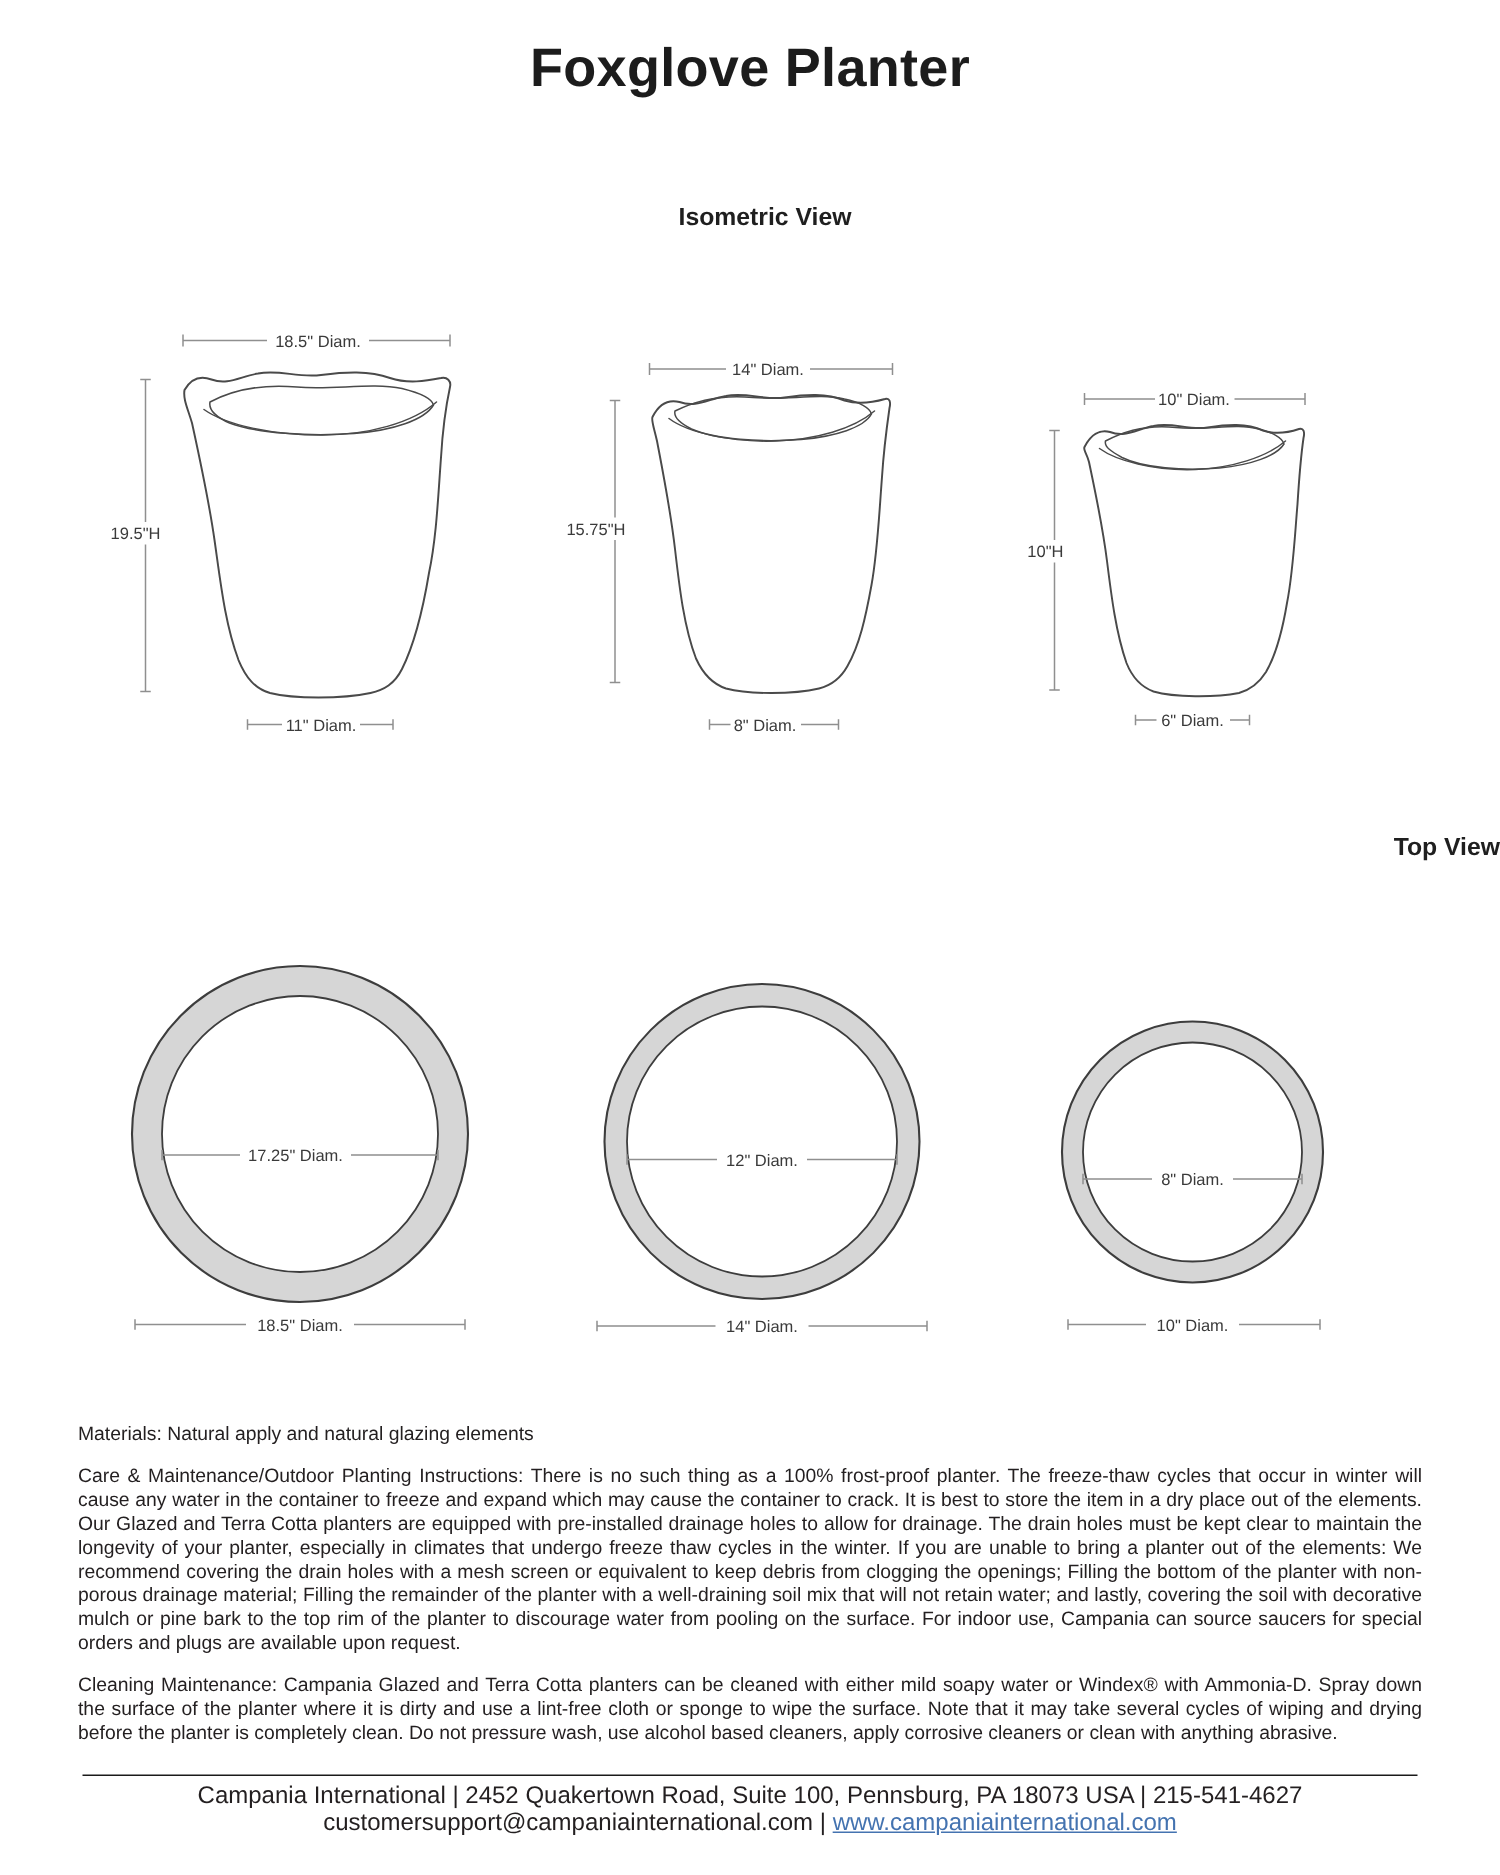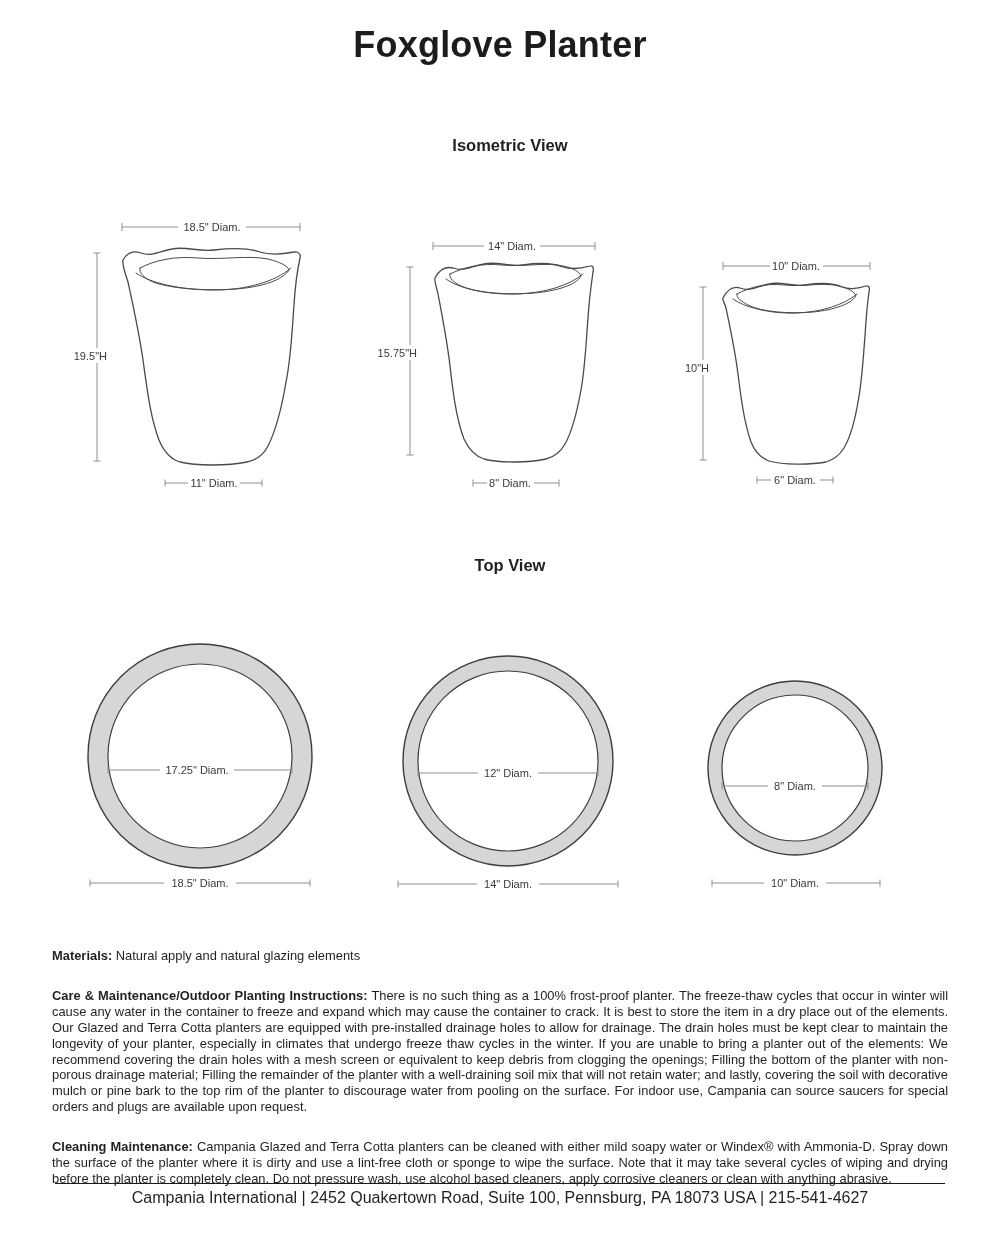--- a/index.html
+++ b/index.html
@@ -9,39 +9,39 @@
   .page-title {
     position: absolute; top: 24px; left: 0; width: 100%;
     text-align: center; font-size: 36px; font-weight: bold; margin: 0; color: #1c1c1c;
     letter-spacing: 0.2px;
   }
   .section-heading {
     position: absolute; left: 0; width: 100%;
     text-align: center; font-size: 16.5px; font-weight: bold; margin: 0; color: #1f1f1f; padding-left: 20px;
   }
   .iso-heading { top: 136px; }
-  .topview-heading { top: 556px; }
+  .topview-heading { top: 556px; text-align: right; }
 
   svg.drawing { position: absolute; left: 0; display: block; }
   .iso-svg { top: 210px; }
   .top-svg { top: 600px; }
 
   svg text {
     font-family: "Liberation Sans", sans-serif;
     font-size: 11px;
     fill: #3a3a3a;
   }
 
   .textblock {
     position: absolute; top: 948px; left: 52px; width: 896px;
     font-size: 12.9px; line-height: 15.9px; text-align: justify; color: #231f20;
   }
   .textblock p { margin: 0; }
-  .textblock .para { margin-top: 24px; }
-  .textblock strong { font-weight: bold; }
+  .textblock .para { margin-top: 12px; }
+  .textblock strong { font-weight: normal; }
 
   .footer-rule {
     position: absolute; top: 1183px; left: 55px; width: 890px;
     border: none; border-top: 1.6px solid #1a1a1a; margin: 0;
   }
   .footer {
     position: absolute; top: 1189px; left: 0; width: 100%;
     text-align: center; font-size: 16px; line-height: 18px; color: #231f20;
   }
   .footer a.site-link {
@@ -198,15 +198,20 @@
     <p class="para"><strong>Care &amp; Maintenance/Outdoor Planting Instructions:</strong>
       <span>There is no such thing as a 100% frost-proof planter. The freeze-thaw cycles that occur in winter will cause any water in the container to freeze and expand which may cause the container to crack. It is best to store the item in a dry place out of the elements. Our Glazed and Terra Cotta planters are equipped with pre-installed drainage holes to allow for drainage. The drain holes must be kept clear to maintain the longevity of your planter, especially in climates that undergo freeze thaw cycles in the winter. If you are unable to bring a planter out of the elements: We recommend covering the drain holes with a mesh screen or equivalent to keep debris from clogging the openings; Filling the bottom of the planter with non-porous drainage material; Filling the remainder of the planter with a well-draining soil mix that will not retain water; and lastly, covering the soil with decorative mulch or pine bark to the top rim of the planter to discourage water from pooling on the surface. For indoor use, Campania can source saucers for special orders and plugs are available upon request.</span></p>
 
     <p class="para"><strong>Cleaning Maintenance:</strong>
       <span>Campania Glazed and Terra Cotta planters can be cleaned with either mild soapy water or Windex® with Ammonia-D. Spray down the surface of the planter where it is dirty and use a lint-free cloth or sponge to wipe the surface. Note that it may take several cycles of wiping and drying before the planter is completely clean. Do not pressure wash, use alcohol based cleaners, apply corrosive cleaners or clean with anything abrasive.</span></p>
   </div>
 
   <hr class="footer-rule">
   <div class="footer">
     <div>Campania International | 2452 Quakertown Road, Suite 100, Pennsburg, PA 18073 USA | 215-541-4627</div>
+    <div>
+      <span>customersupport@campaniainternational.com</span>
+      <span>|</span>
+      <a class="site-link">www.campaniainternational.com</a>
+    </div>
   </div>
 
 </div>
 
 </body></html>

